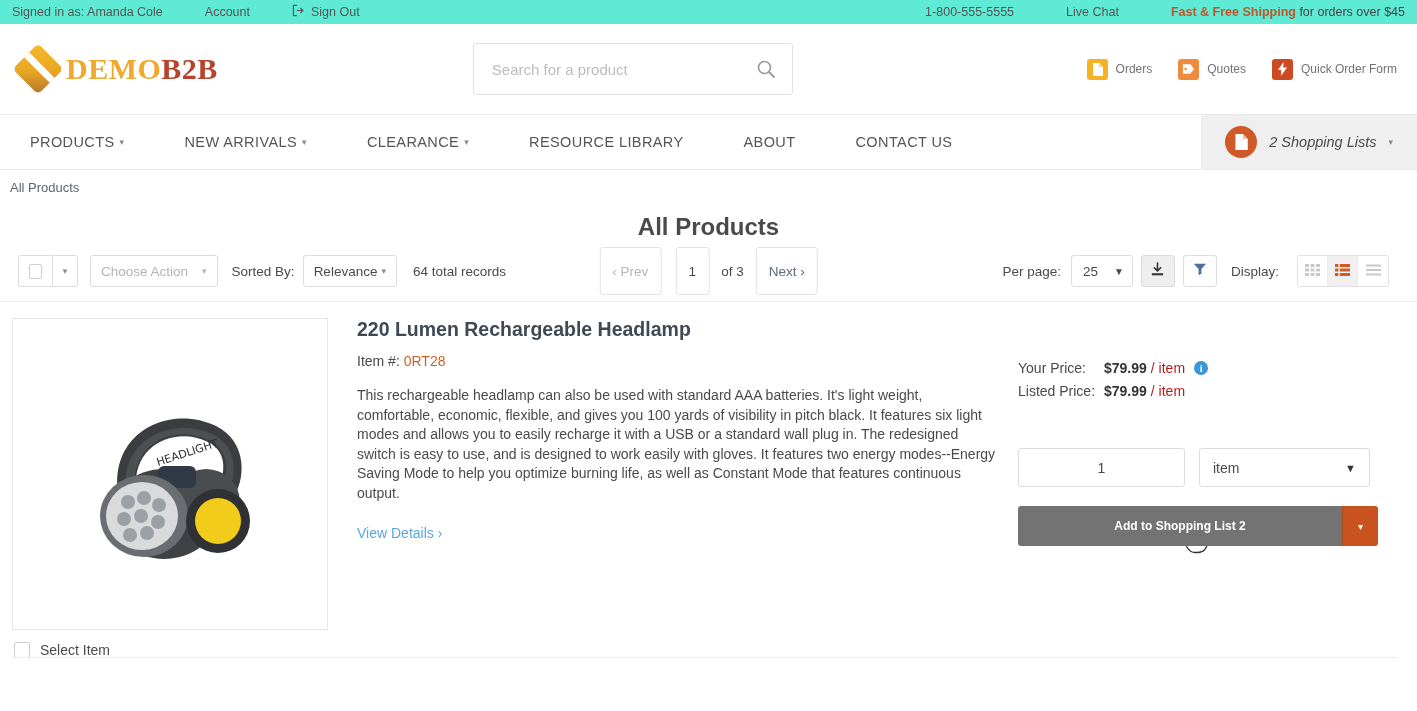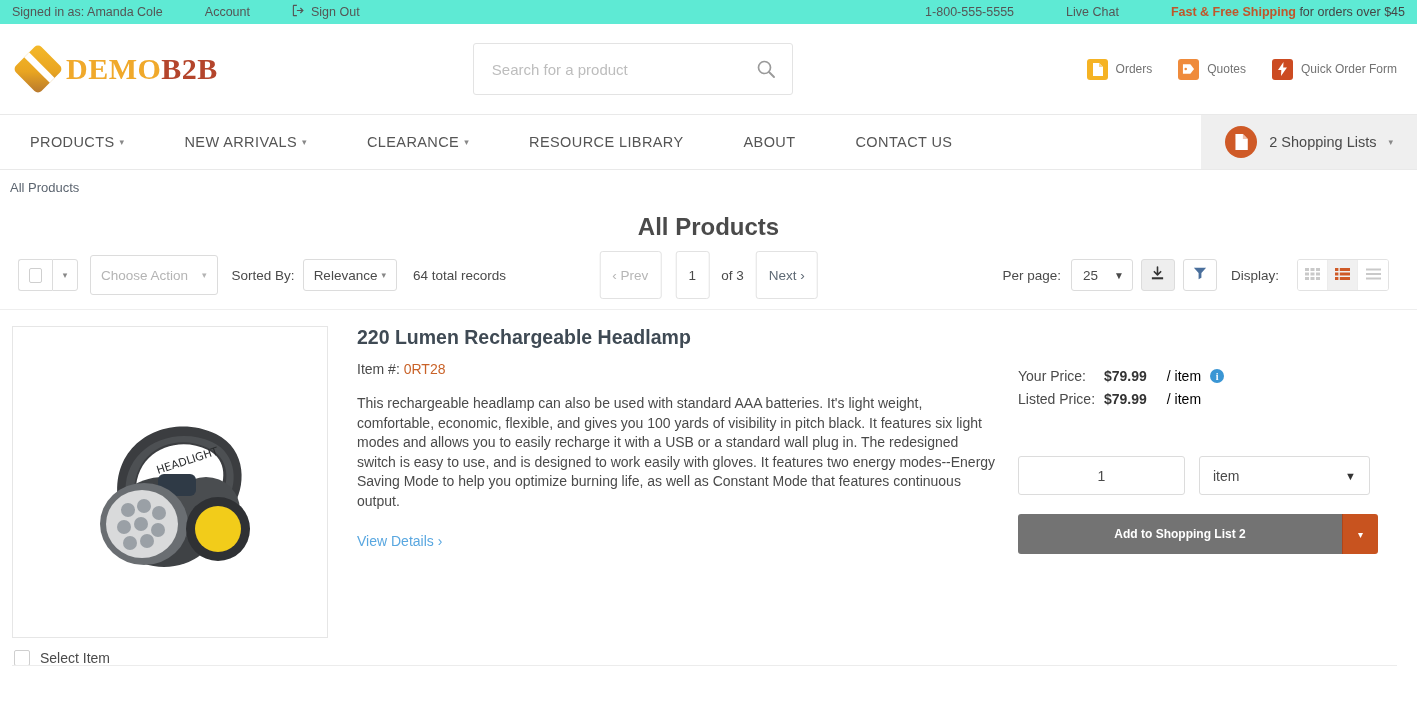--- a/index.html
+++ b/index.html
@@ -111,21 +111,21 @@
     display: flex; align-items: center; gap: 12px;
     padding: 0 24px;
     cursor: pointer;
     min-width: 205px;
   }
   .lists-circle {
     width: 32px; height: 32px; border-radius: 50%;
     background: #cf5a27;
     display: flex; align-items: center; justify-content: center;
   }
-  .lists-label { font-size: 14.5px; color: #4a4a4a; }
+  .lists-label { font-size: 14.5px; color: #4a4a4a; font-style: italic; }
 
   
   .breadcrumb { padding: 10px 0 0 10px; font-size: 13px; color: #5c6570; }
   .breadcrumb span { cursor: pointer; }
   .page-title {
     text-align: center;
     font-size: 24px;
     font-weight: bold;
     color: #4a4a4a;
     margin-top: 18px;
@@ -209,21 +209,21 @@
   .prod-title { font-size: 19.5px; font-weight: bold; color: #3f4a54; cursor: pointer; }
   .prod-sku { font-size: 14px; color: #4a4a4a; margin-top: 12px; }
   .prod-sku b { color: #c96228; font-weight: normal; cursor: pointer; }
   .prod-desc { font-size: 14px; line-height: 19.5px; color: #4a4a4a; margin-top: 17px; }
   .view-details { font-size: 14px; color: #59a7e0; margin-top: 22px; cursor: pointer; display: inline-block; }
 
   .prod-buy { width: 360px; flex: 0 0 auto; padding-top: 42px; }
   .price-row { display: flex; align-items: center; font-size: 14px; margin-bottom: 7px; }
   .price-lbl { width: 86px; color: #4a4a4a; }
   .price-val { font-weight: bold; color: #333; }
-  .price-unit { color: #000000; margin-left: 20px; }
+  .price-unit { color: #b91c1c; margin-left: 4px; }
   .info-i {
     width: 14px; height: 14px; border-radius: 50%; background: #3a96d4;
     color: #fff; font-size: 10px; font-weight: bold; font-family: "Liberation Serif", serif;
     display: inline-flex; align-items: center; justify-content: center; margin-left: 9px; cursor: pointer;
   }
   .qty-row { display: flex; gap: 14px; margin-top: 49px; }
   .qty-input {
     width: 167px; height: 39px; border: 1px solid #dcdcdc; border-radius: 3px;
     text-align: center; font-size: 14px; color: #4a4a4a; outline: none;
     font-family: "Liberation Sans", sans-serif;
@@ -355,21 +355,21 @@
 
 <div class="toolbar">
   <div class="split">
     <div class="btn">
         <span class="chk"></span>
       </div>
     <div class="btn">
         <span class="caret-dn">▾</span>
       </div>
   </div>
-  <div class="btn btn-disabled" style="margin-left:12px;gap:14px;height:40px;">
+  <div class="btn btn-disabled" style="margin-left:12px;gap:14px;height:32px;">
     <span>Choose Action</span>
     <span class="caret-dn" style="color:#b4b4b4">▾</span>
   </div>
   <span class="lbl">Sorted By:</span>
   <div class="btn" style="gap:4px;">
     <span>Relevance</span>
     <span class="caret-dn">▾</span>
   </div>
   <span class="records">64 total records</span>
 

